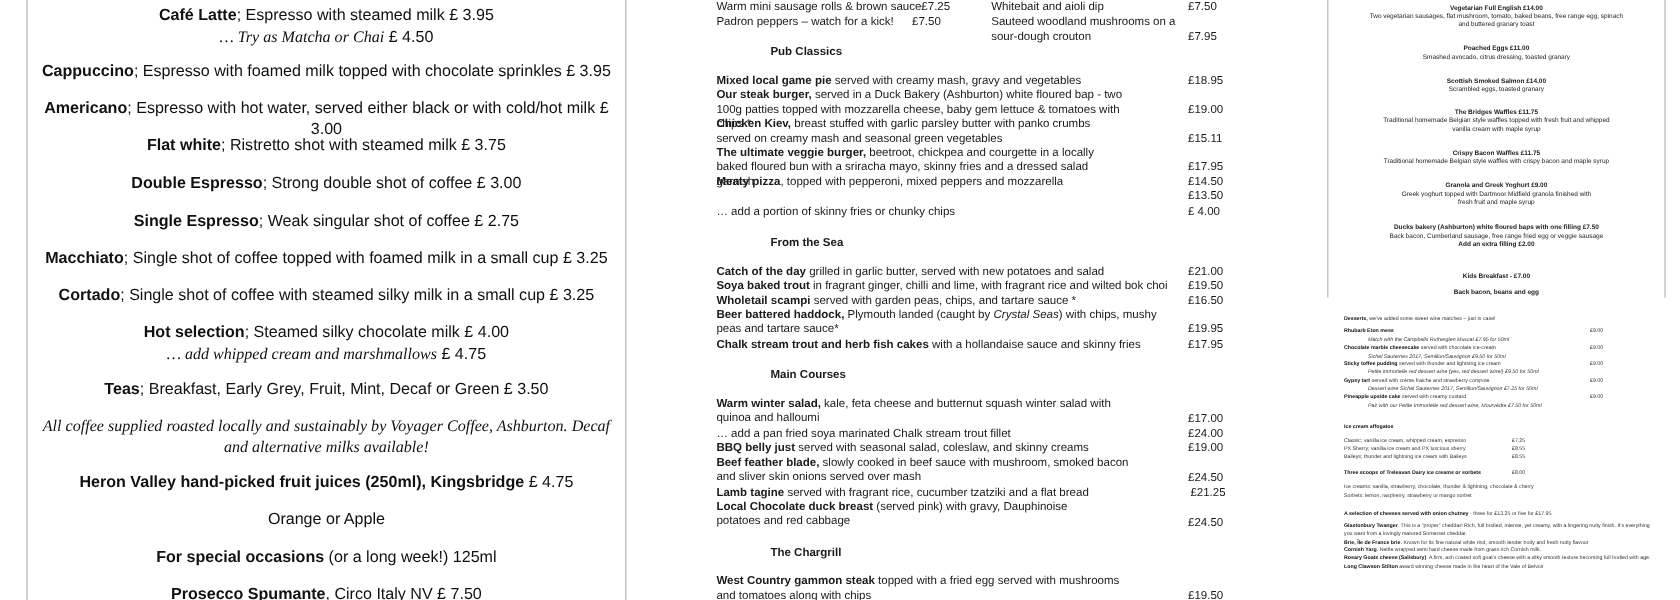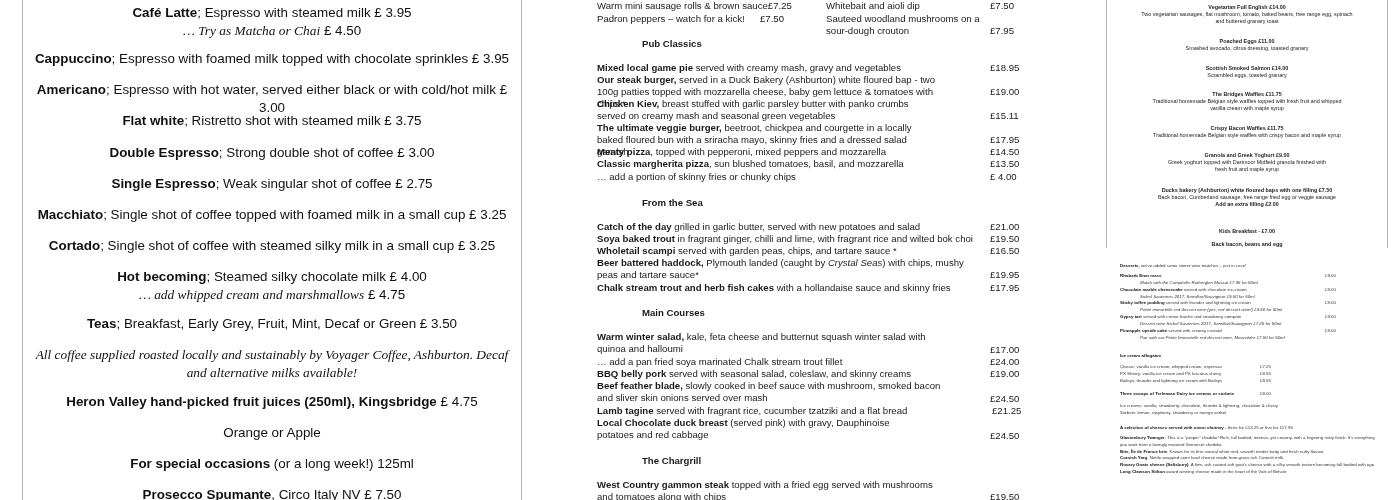--- a/index.html
+++ b/index.html
@@ -68,21 +68,21 @@
   <div class="drink" style="top:175px">
     <b>Single Espresso</b><span>; Weak singular shot of coffee £ 2.75</span>
   </div>
   <div class="drink" style="top:206px">
     <b>Macchiato</b><span>; Single shot of coffee topped with foamed milk in a small cup £ 3.25</span>
   </div>
   <div class="drink" style="top:237px">
     <b>Cortado</b><span>; Single shot of coffee with steamed silky milk in a small cup £ 3.25</span>
   </div>
   <div class="drink" style="top:268px">
-    <b>Hot becoming</b><span>; Steamed silky chocolate milk £ 4.00</span><br>
+    <b>Hot selection</b><span>; Steamed silky chocolate milk £ 4.00</span><br>
     <i>… add whipped cream and marshmallows</i><span> £ 4.75</span>
   </div>
   <div class="drink" style="top:315px">
     <b>Teas</b><span>; Breakfast, Early Grey, Fruit, Mint, Decaf or Green £ 3.50</span>
   </div>
   <div class="drink" style="top:346px; padding:0 10px;">
     <i>All coffee supplied roasted locally and sustainably by Voyager Coffee, Ashburton. Decaf and alternative milks available!</i>
   </div>
   <div class="drink" style="top:393px">
     <b>Heron Valley hand-picked fruit juices (250ml), Kingsbridge</b><span> £ 4.75</span>
@@ -118,21 +118,20 @@
 
   <div class="row" style="top:98px; width:320px"><b>Chicken Kiev,</b><span> breast stuffed with garlic parsley butter with panko crumbs served on creamy mash and seasonal green vegetables</span></div>
   <div class="price" style="top:110px">£15.11</div>
 
   <div class="row" style="top:122px; width:330px"><b>The ultimate veggie burger,</b><span> beetroot, chickpea and courgette in a locally baked floured bun with a sriracha mayo, skinny fries and a dressed salad garnish</span></div>
   <div class="price" style="top:134px">£17.95</div>
 
   <div class="row wide" style="top:146px"><b>Meaty pizza</b><span>, topped with pepperoni, mixed peppers and mozzarella</span></div>
   <div class="price" style="top:146px">£14.50</div>
 
-  <div class="row wide" style="top:158px"><b>Classic margherita pizza</b><span>, sun blushed tomatoes, basil, and mozzarella</span></div>
   <div class="price" style="top:158px">£13.50</div>
 
   <div class="row wide" style="top:171px"><span>… add a portion of skinny fries or chunky chips</span></div>
   <div class="price" style="top:171px">£  4.00</div>
 
   <div class="sec" style="top:197px">From the Sea</div>
 
   <div class="row wide" style="top:221px"><b>Catch of the day</b><span> grilled in garlic butter, served with new potatoes and salad</span></div>
   <div class="price" style="top:221px">£21.00</div>
 
@@ -149,21 +148,21 @@
   <div class="price" style="top:282px">£17.95</div>
 
   <div class="sec" style="top:307px">Main Courses</div>
 
   <div class="row" style="top:331px; width:355px"><b>Warm winter salad,</b><span> kale, feta cheese and butternut squash winter salad with quinoa and halloumi</span></div>
   <div class="price" style="top:344px">£17.00</div>
 
   <div class="row wide" style="top:356px"><span>… add a pan fried soya marinated Chalk stream trout fillet</span></div>
   <div class="price" style="top:356px">£24.00</div>
 
-  <div class="row wide" style="top:368px"><b>BBQ belly pork</b><span> served with seasonal salad, coleslaw, and skinny creams</span></div>
+  <div class="row wide" style="top:368px"><b>BBQ belly just</b><span> served with seasonal salad, coleslaw, and skinny creams</span></div>
   <div class="price" style="top:368px">£19.00</div>
 
   <div class="row" style="top:380px; width:350px"><b>Beef feather blade,</b><span> slowly cooked in beef sauce with mushroom, smoked bacon and sliver skin onions served over mash</span></div>
   <div class="price" style="top:393px">£24.50</div>
 
   <div class="row wide" style="top:405px"><b>Lamb tagine</b><span> served with fragrant rice, cucumber tzatziki and a flat bread</span></div>
   <div class="price" style="top:405px; left:470px">£21.25</div>
 
   <div class="row" style="top:417px; width:330px"><b>Local Chocolate duck breast</b><span> (served pink) with gravy, Dauphinoise potatoes and red cabbage</span></div>
   <div class="price" style="top:430px">£24.50</div>

